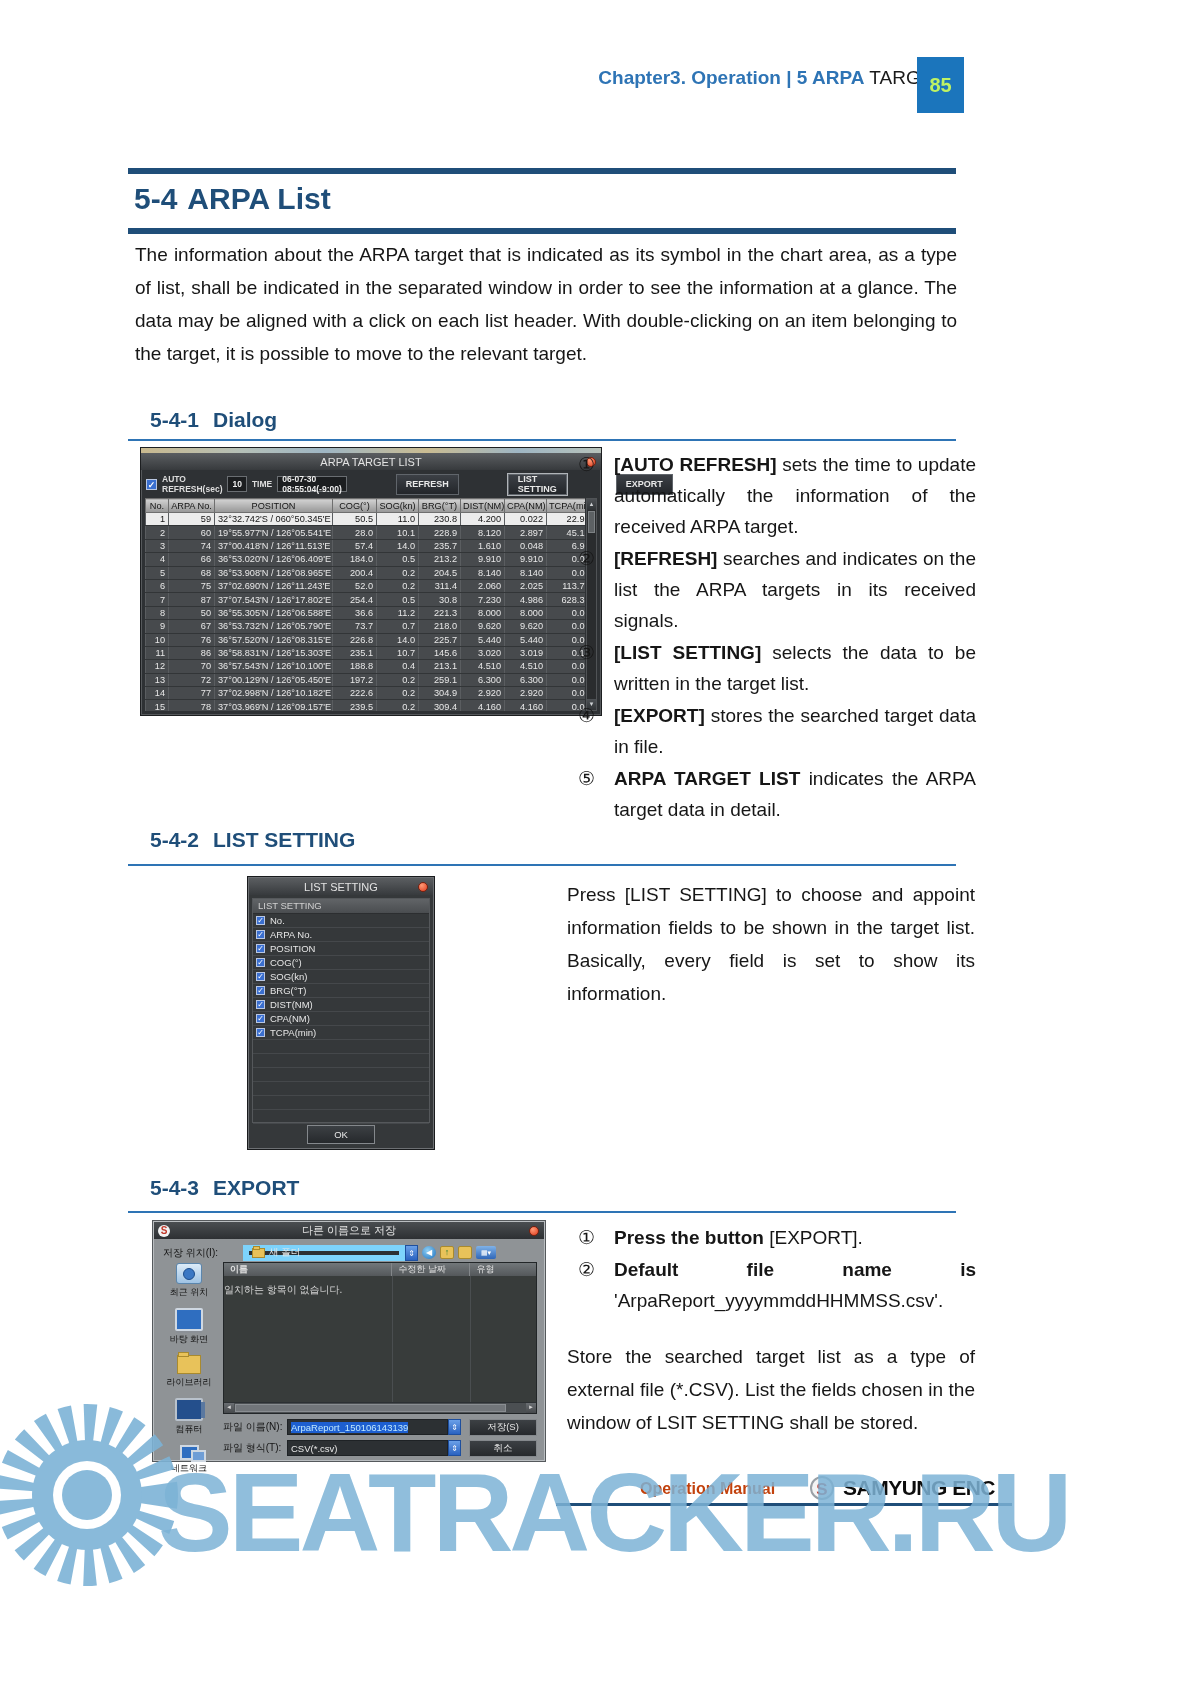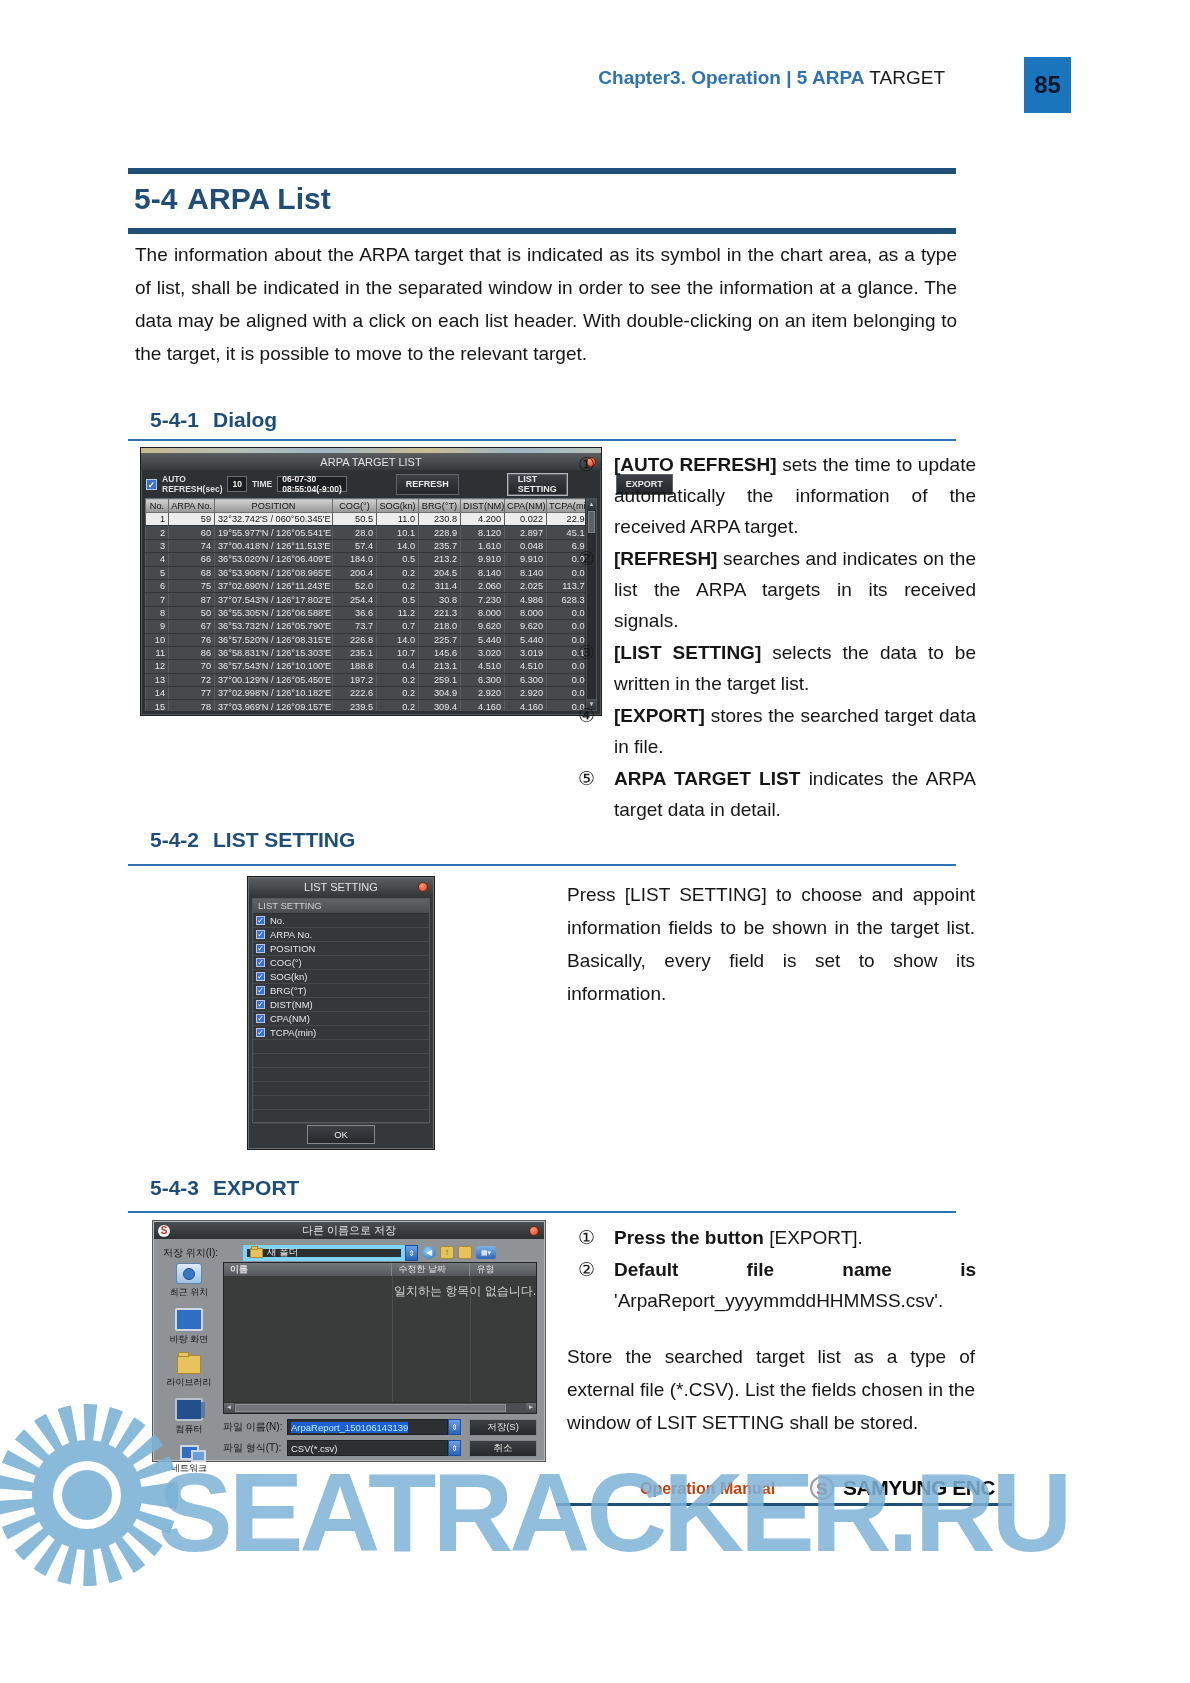--- a/index.html
+++ b/index.html
@@ -4,22 +4,22 @@
 <style>
   html,body{margin:0;padding:0;background:#e9e9e9;}
   #page{position:relative;width:1190px;height:1683px;background:#ffffff;margin:0 auto;
         font-family:"Liberation Sans",sans-serif;overflow:hidden;}
 
   
   .hdr{position:absolute;top:58px;right:245px;text-align:right;color:#1a1a1a;}
   .hdr .l1{font-size:19px;}
   .hdr .l2{font-size:19px;margin-top:9px;}
   .chapblue{color:#2e74b5;font-weight:bold;}
-  .pagebox{position:absolute;left:1024px;top:57px;width:47px;height:56px;background:#1b75bc;
-           color:#0f172a;font-size:24px;font-weight:bold;display:flex;align-items:center;justify-content:center;}
+  .pagebox{position:absolute;left:917px;top:57px;width:47px;height:56px;background:#1b75bc;
+           color:#bef264;font-size:20px;font-weight:bold;display:flex;align-items:center;justify-content:center;}
 
   
   .bar{position:absolute;left:128px;width:828px;height:6px;background:#1f4e79;}
   .doc-title{position:absolute;left:134px;top:182px;font-size:30px;font-weight:bold;color:#1f4e79;}
   .doc-title .num{margin-right:10px;}
   .intro{position:absolute;left:135px;top:238px;width:822px;font-size:19px;line-height:33px;
          text-align:justify;color:#161616;}
   .sechead{position:absolute;left:150px;color:#1f4e79;font-weight:bold;font-size:21px;}
   .sechead .num{margin-right:14px;}
   .underline{position:absolute;left:128px;width:828px;height:2px;background:#2e74b5;}
@@ -79,38 +79,38 @@
        display:flex;align-items:center;justify-content:center;}
 
   
   .exd{position:absolute;left:152px;top:1220px;width:392px;height:240px;background:#8f9396;
        border:1px solid #55595c;box-shadow:0 0 0 1px #b9bdc0 inset;}
   .exd .titlebar{top:1px;left:1px;right:1px;background:linear-gradient(#4a4e51,#2d3033);}
   .slogo{position:absolute;left:4px;top:50%;margin-top:-6px;width:12px;height:12px;border-radius:50%;
        background:#f2f2f2;color:#c0392b;font-size:10px;font-weight:bold;line-height:12px;text-align:center;}
   .exrow1{position:absolute;left:10px;right:8px;top:23px;height:17px;display:flex;align-items:center;}
   .exlabel{font-size:10px;color:#141414;}
-  .excombo{display:flex;align-items:center;background:#2c3033;border:4px solid #7dd3fc;height:16px;
+  .excombo{display:flex;align-items:center;background:#2c3033;border:6px solid #7dd3fc;height:16px;
        box-sizing:border-box;color:#e8e8e8;font-size:9.5px;padding:0 3px;gap:4px;}
   .spinner{width:13px;height:16px;flex:0 0 13px;background:linear-gradient(#6aa0e8,#2a62c0);
        color:#fff;font-size:8px;line-height:16px;text-align:center;border:1px solid #1e4f9e;box-sizing:border-box;}
   .folder-ic{width:11px;height:8px;background:#e8c25a;border:1px solid #a98a2e;position:relative;flex:0 0 11px;}
   .folder-ic:before{content:"";position:absolute;left:0;top:-3px;width:5px;height:2px;background:#e8c25a;border:1px solid #a98a2e;}
   .tbicon{width:14px;height:13px;margin-left:4px;border-radius:2px;}
   .ic-back{background:radial-gradient(circle at 40% 35%,#8fd0f5,#1d6fbd);border-radius:50%;color:#fff;
        font-size:8px;line-height:13px;text-align:center;}
   .ic-upfolder{background:#e8c25a;border:1px solid #a98a2e;box-sizing:border-box;color:#2e7d32;
        font-size:9px;line-height:11px;text-align:center;font-weight:bold;}
   .ic-newfolder{background:#e8c25a;border:1px solid #a98a2e;box-sizing:border-box;}
   .ic-view{background:linear-gradient(#7fb2e8,#2f66b8);color:#fff;font-size:7px;line-height:13px;text-align:center;width:20px;}
   .flist{position:absolute;left:70px;right:8px;top:41px;height:152px;background:#383c3b;border:1px solid #222628;box-sizing:border-box;}
   .flhdr{display:flex;height:13px;background:linear-gradient(#72777a,#54585b);color:#e2e2e2;font-size:9px;}
   .flhdr div{border-right:1px solid #83878a;line-height:13px;padding-left:6px;box-sizing:border-box;overflow:hidden;white-space:nowrap;}
   .flc1{width:54%;font-weight:bold;} .flc2{width:25%;} .flc3{width:21%;border-right:none!important;}
-  .flempty{position:absolute;left:0;right:0;top:20px;text-align:right;color:#d6d6d6;font-size:12px;margin-left:34px;}
+  .flempty{position:absolute;left:0;right:0;top:20px;text-align:left;color:#d6d6d6;font-size:10px;}
   .colsep{position:absolute;top:13px;bottom:10px;width:1px;background:#4a4e50;}
   .hsb{position:absolute;left:0;right:0;bottom:0;height:10px;background:#4b4f52;border-top:1px solid #2c3033;}
   .hsb .harr{position:absolute;top:0;bottom:0;width:10px;background:linear-gradient(#6a6e72,#46494c);
        color:#d6d6d6;font-size:6px;line-height:9px;text-align:center;}
   .hsb .harr.l{left:0;} .hsb .harr.r{right:0;}
   .hsb .hthumb{position:absolute;left:11px;right:30px;top:1px;bottom:1px;background:#72767a;border:1px solid #8a8e92;}
   .sbar{position:absolute;left:4px;top:42px;width:64px;}
   .sbitem{display:flex;flex-direction:column;align-items:center;margin-bottom:9px;}
   .sblabel{font-size:9px;color:#141414;margin-top:2px;white-space:nowrap;}
   .sbicon{width:24px;height:19px;position:relative;}

